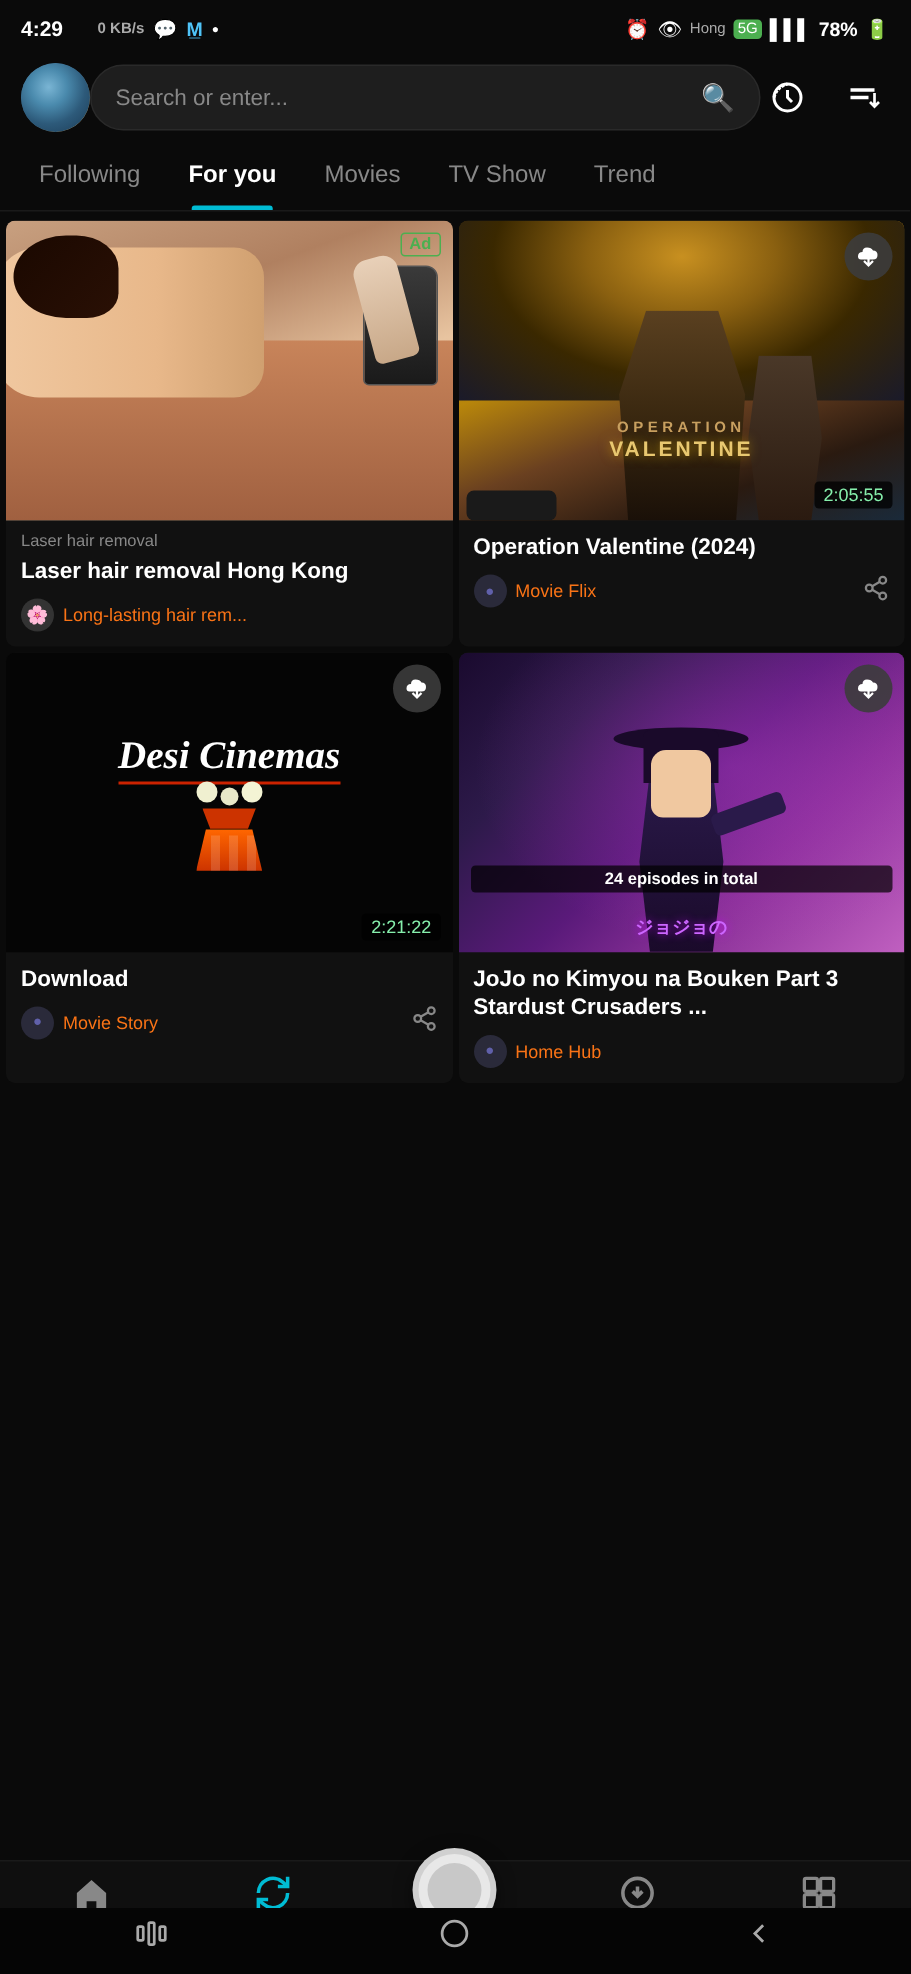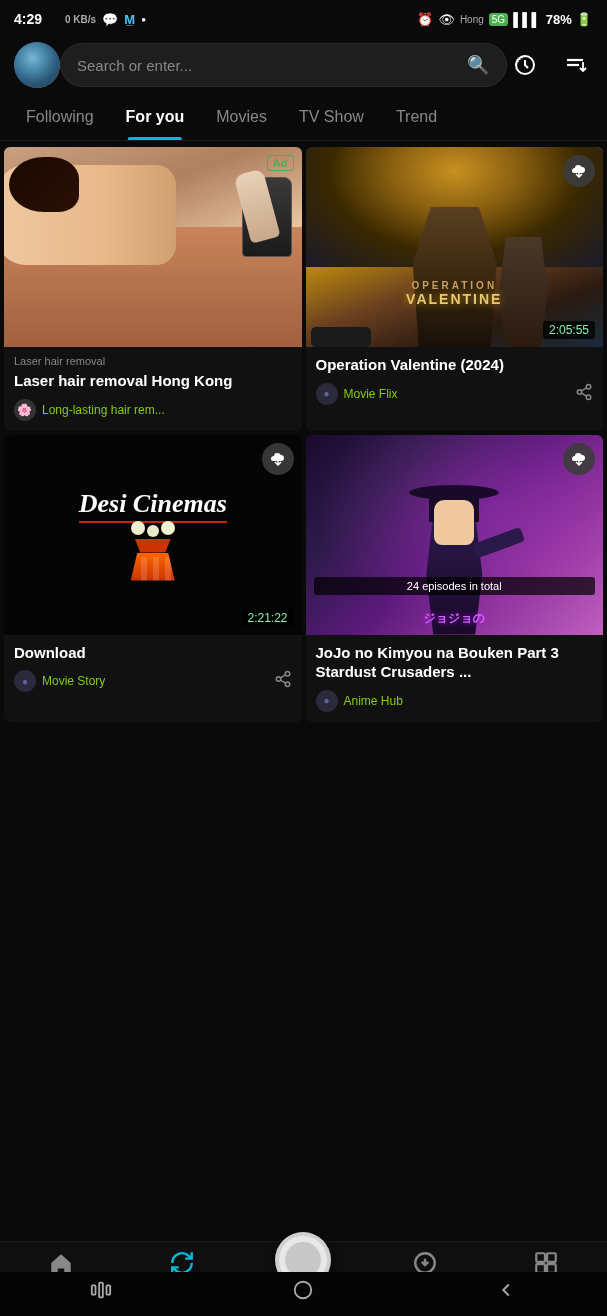--- a/index.html
+++ b/index.html
@@ -235,21 +235,21 @@
       border-radius: 50%;
       background: #333;
       display: flex;
       align-items: center;
       justify-content: center;
       font-size: 8px;
       color: #aaa;
     }
     .channel-name {
       font-size: 12px;
-      color: #84cc16;
+      color: #f97316;
     }
     .share-icon {
       color: #aaa;
       font-size: 16px;
       cursor: pointer;
     }
 
     
     .bottom-nav {
       position: fixed;
@@ -530,37 +530,37 @@
 
           <div style="position:absolute;top:15px;left:30px;width:40px;height:45px;background:#f0c8a0;border-radius:10px 10px 8px 8px;"></div>
 
           <div style="position:absolute;top:50px;right:-20px;width:50px;height:15px;background:#2a1a4a;transform:rotate(-20deg);border-radius:4px;"></div>
         </div>
 
         <div style="position:absolute;bottom:8px;left:8px;right:8px;">
           <div style="font-size:12px;color:#cc66ff;font-weight:800;text-align:center;text-shadow:0 0 6px rgba(200,0,255,0.8);margin-top:16px;">ジョジョの</div>
         </div>
 
-        <div class="episodes-badge" style="bottom:40px;">24 episodes in total</div>
+        <div class="episodes-badge" style="bottom:40px;font-weight:bold;">24 episodes in total</div>
       </div>
       <div class="dl-icon">
         <svg width="16" height="16" viewBox="0 0 16 16" fill="white">
           <path d="M3 10 Q1 10 1 8 Q1 5 4 5 Q4 2 7 2 Q10 2 11 4 Q14 4 14 7 Q14 10 11 10"></path>
           <path d="M8 8 L8 14 M5 11 L8 14 L11 11" stroke="white" stroke-width="1.5" fill="none"></path>
         </svg>
       </div>
     </div>
     <div class="card-info">
       <div class="card-title">JoJo no Kimyou na Bouken Part 3 Stardust Crusaders ...</div>
       <div class="card-channel">
         <div class="channel-left">
           <div class="channel-avatar" style="background:#2a2a3a;">
             <span style="font-size:10px;color:#6060aa">●</span>
           </div>
-          <span class="channel-name">Anime Hub</span>
+          <span class="channel-name">Home Hub</span>
         </div>
       </div>
     </div>
   </div>
 
 </div>
 
 <div class="spacer-bottom"></div>
 
 <div class="bottom-nav">

